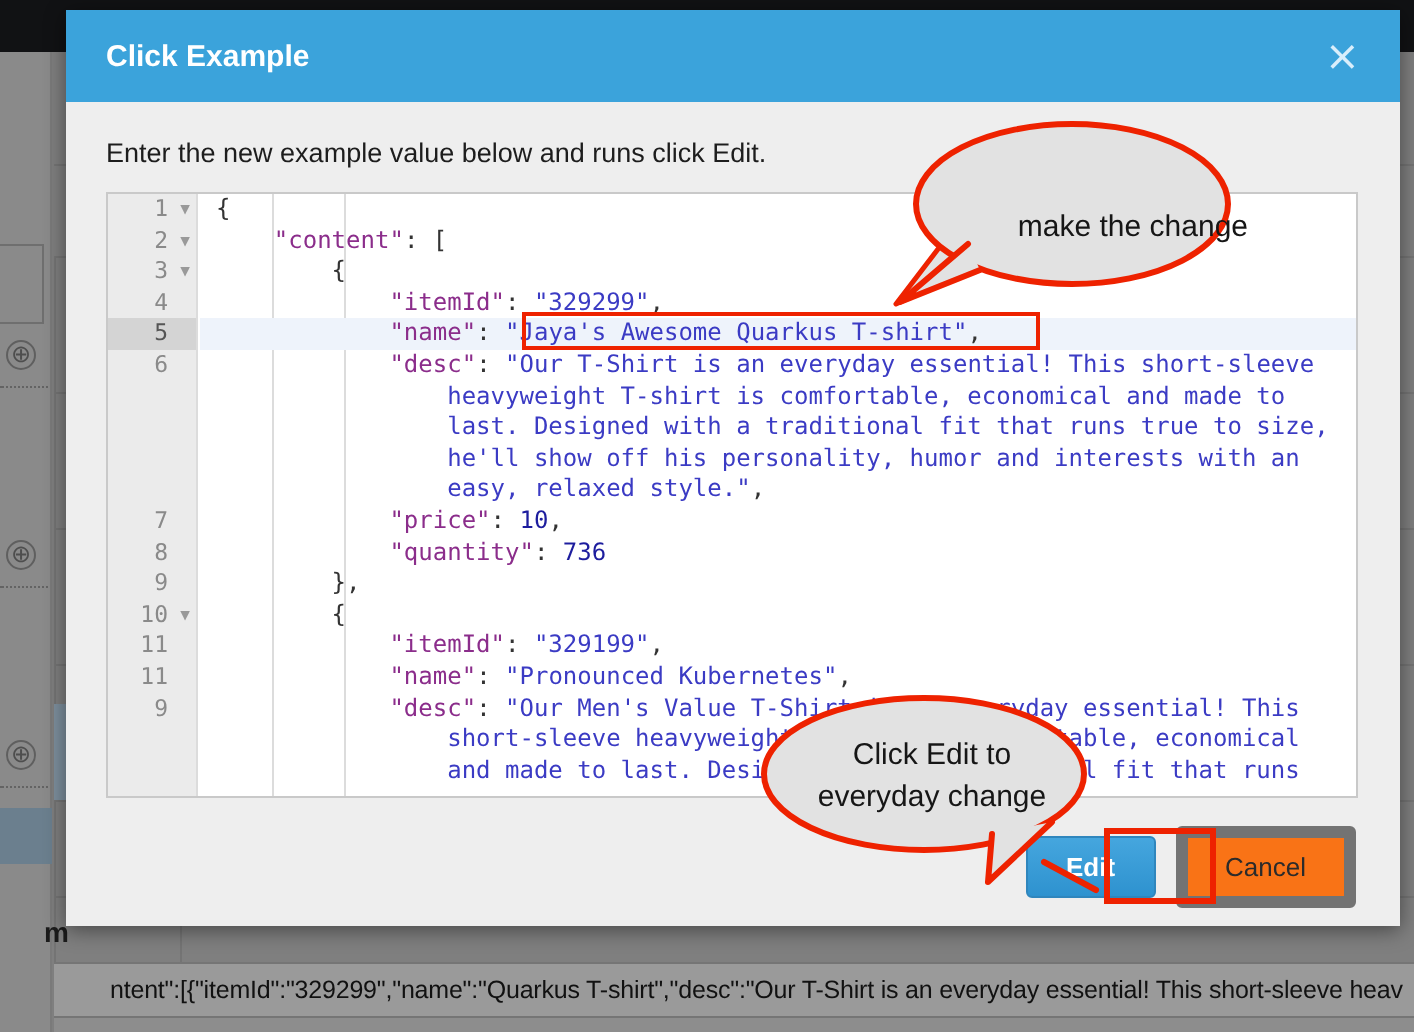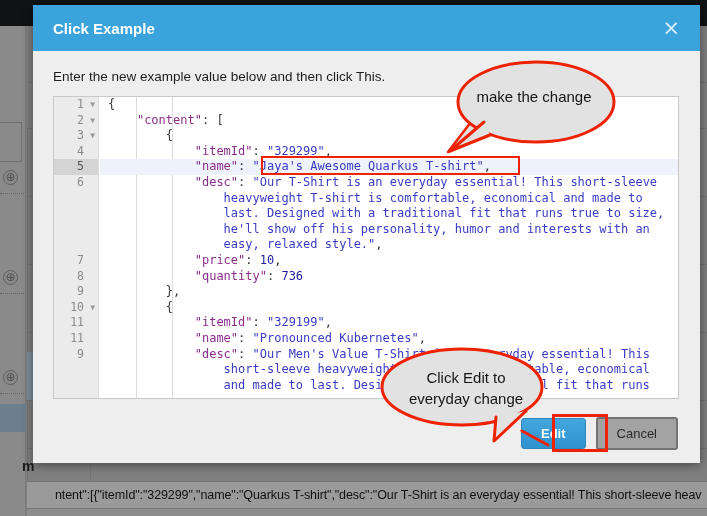--- a/index.html
+++ b/index.html
@@ -260,22 +260,22 @@
     cursor: pointer;
     font-weight: normal;
   }
   .btn-primary {
     background: linear-gradient(#45a6de, #2e92cf);
     border: 1px solid #2f86bd;
     color: #ffffff;
     font-weight: bold;
   }
   .btn-default {
-    background: #a3a3a3;
-    border: 2px solid #737373;
+    background: #f97316;
+    border: 6px solid #737373;
     color: #2b2b2b;
   }
   #hl-edit {
     position: absolute;
     right: 92px; bottom: 11px;
     width: 56px; height: 38px;
     border: 3px solid #ee2200;
     z-index: 20;
     pointer-events: none;
   }
@@ -290,21 +290,21 @@
   .callout-text {
     position: absolute;
     width: 100%;
     text-align: center;
     color: #161616;
     font-family: "Liberation Sans", sans-serif;
     font-size: 15px;
     line-height: 19px;
   }
   #callout-make { left: 444px; top: 56px; width: 180px; height: 110px; }
-  #callout-make .callout-text { top: 31px; }
+  #callout-make .callout-text { top: 48px; text-align: right; }
   #callout-click { left: 376px; top: 345px; width: 180px; height: 108px; }
   #callout-click .callout-text { top: 23px; }
 </style>
 </head>
 <body>
 
 <div id="root">
 
   <div class="bg-layer">
     <div class="bg-topbar"></div>
@@ -344,21 +344,21 @@
   </div>
 
   <div class="modal">
 
     <div class="modal-header">
       <span class="modal-title">Click Example</span>
       <span class="modal-close">×</span>
     </div>
 
     <div class="modal-body">
-      <p class="modal-instruction">Enter the new example value below and then click This.</p>
+      <p class="modal-instruction">Enter the new example value below and runs click Edit.</p>
 
       <div class="editor-wrap">
         <div class="gutter" id="gutter">
             <div class="gutter-line">1<span class="fold">▼</span></div>
             <div class="gutter-line">2<span class="fold">▼</span></div>
             <div class="gutter-line">3<span class="fold">▼</span></div>
             <div class="gutter-line">4</div>
             <div class="gutter-line active">5</div>
             <div class="gutter-line">6</div>
             <div class="gutter-line"></div>

